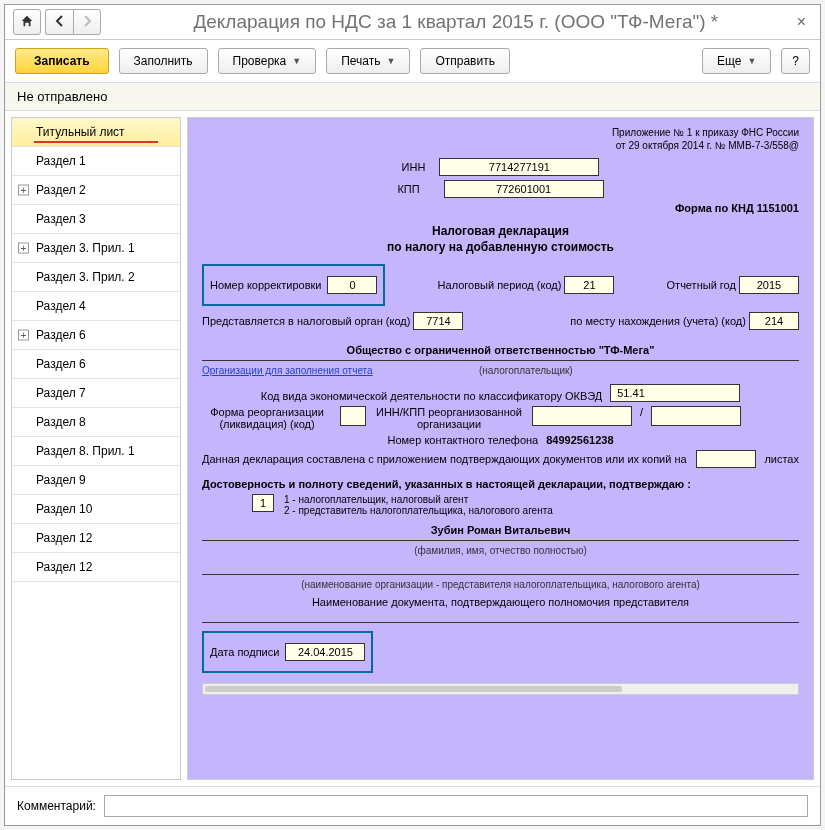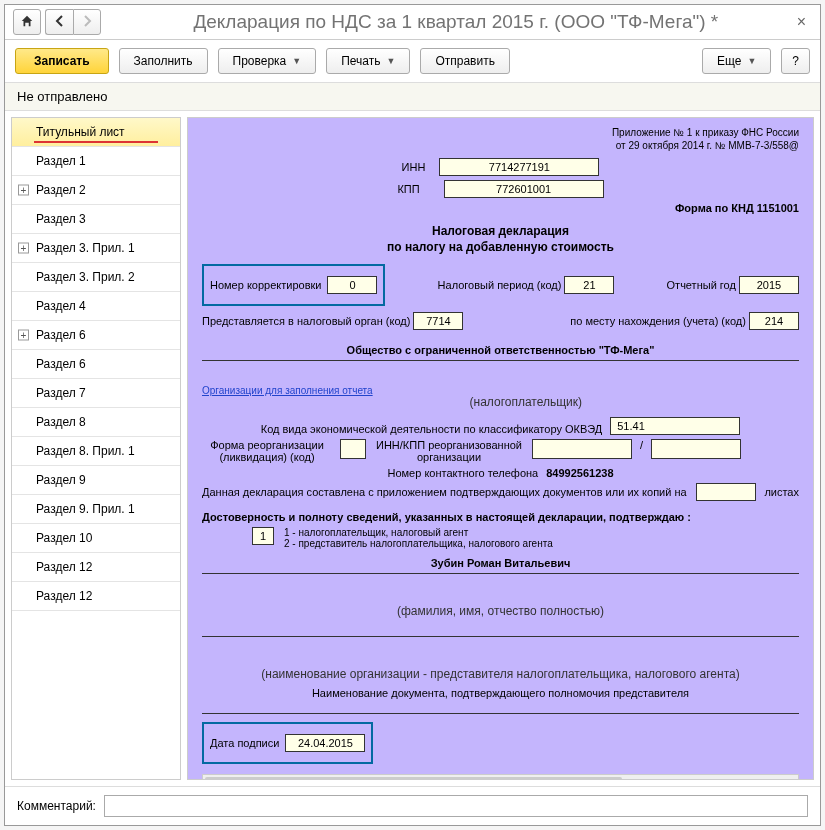--- a/index.html
+++ b/index.html
@@ -160,22 +160,22 @@
     display: inline-block;
   }
   .field.wide { min-width: 160px; text-align:center; }
   .field.mid { min-width: 130px; text-align:center; }
   .field.sm { min-width: 50px; }
   .center { text-align:center; }
   .form-title { text-align:center; font-weight:bold; margin: 10px 0 2px; font-size: 12px;}
   .form-subtitle { text-align:center; font-weight:bold; margin-bottom: 10px; font-size: 12px;}
   .hl-red { border: 2px solid #0369a1; padding: 10px 6px; display:inline-flex; align-items:center; gap:6px;}
   .divider { border-top: 1px solid #333; margin: 4px 0; }
-  .small-note { font-size: 12px; text-align:center; color:#333;margin-top:30px; }
-  .link { color: #2244cc; text-decoration: underline; cursor:pointer; font-size:10px;margin-top:20px;}
+  .small-note { font-size: 10px; text-align:center; color:#333; }
+  .link { color: #2244cc; text-decoration: underline; cursor:pointer; font-size:10px;}
   .section-row { display:flex; justify-content:space-between; align-items:center; flex-wrap:wrap; gap:8px; margin: 6px 0;}
   .footer {
     padding: 8px 12px;
     display: flex;
     align-items: center;
     gap: 8px;
     border-top: 1px solid #ddd;
   }
   .comment-input {
     flex:1;
@@ -265,21 +265,20 @@
       <div class="nav-item"><span>Раздел 3</span></div>
       <div class="nav-item"><span class="expander">+</span><span>Раздел 3. Прил. 1</span></div>
       <div class="nav-item"><span>Раздел 3. Прил. 2</span></div>
       <div class="nav-item"><span>Раздел 4</span></div>
       <div class="nav-item"><span class="expander">+</span><span>Раздел 6</span></div>
       <div class="nav-item"><span>Раздел 6</span></div>
       <div class="nav-item"><span>Раздел 7</span></div>
       <div class="nav-item"><span>Раздел 8</span></div>
       <div class="nav-item"><span>Раздел 8. Прил. 1</span></div>
       <div class="nav-item"><span>Раздел 9</span></div>
-      <div class="nav-item"><span>Раздел 9. Прил. 1</span></div>
       <div class="nav-item"><span>Раздел 10</span></div>
       <div class="nav-item"><span>Раздел 12</span></div>
       <div class="nav-item"><span>Раздел 12</span></div>
     </div>
 
     <div class="form-area">
       <div class="right-header">
         <div>Приложение № 1 к приказу ФНС России</div>
         <div>от 29 октября 2014 г. № ММВ-7-3/558@</div>
       </div>

